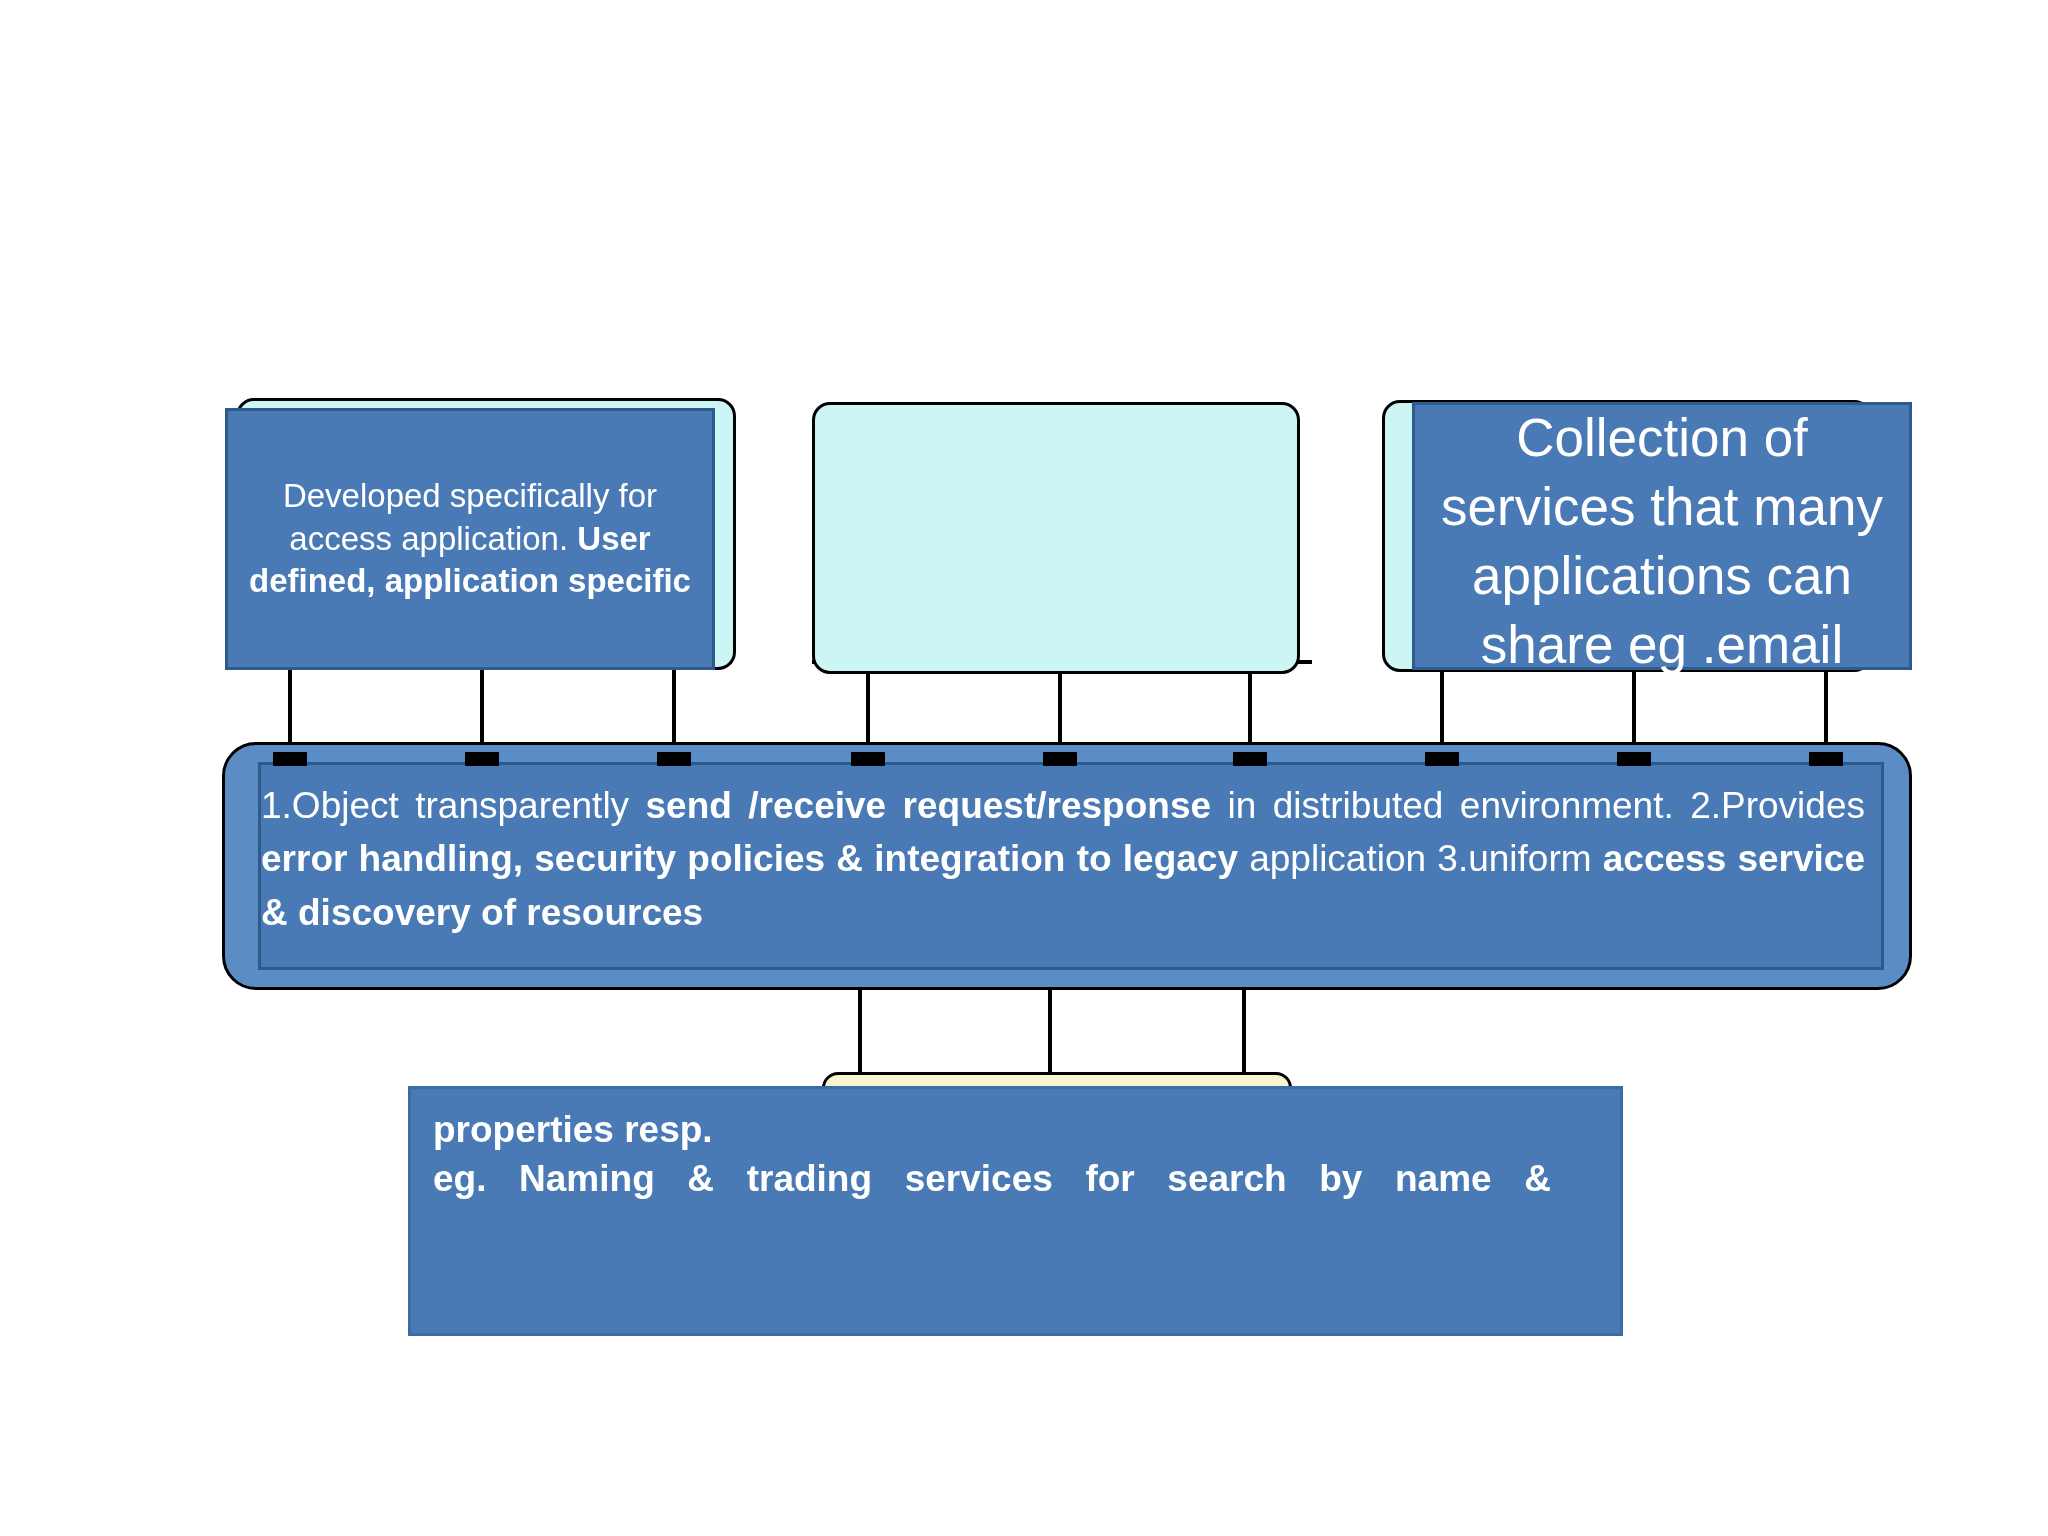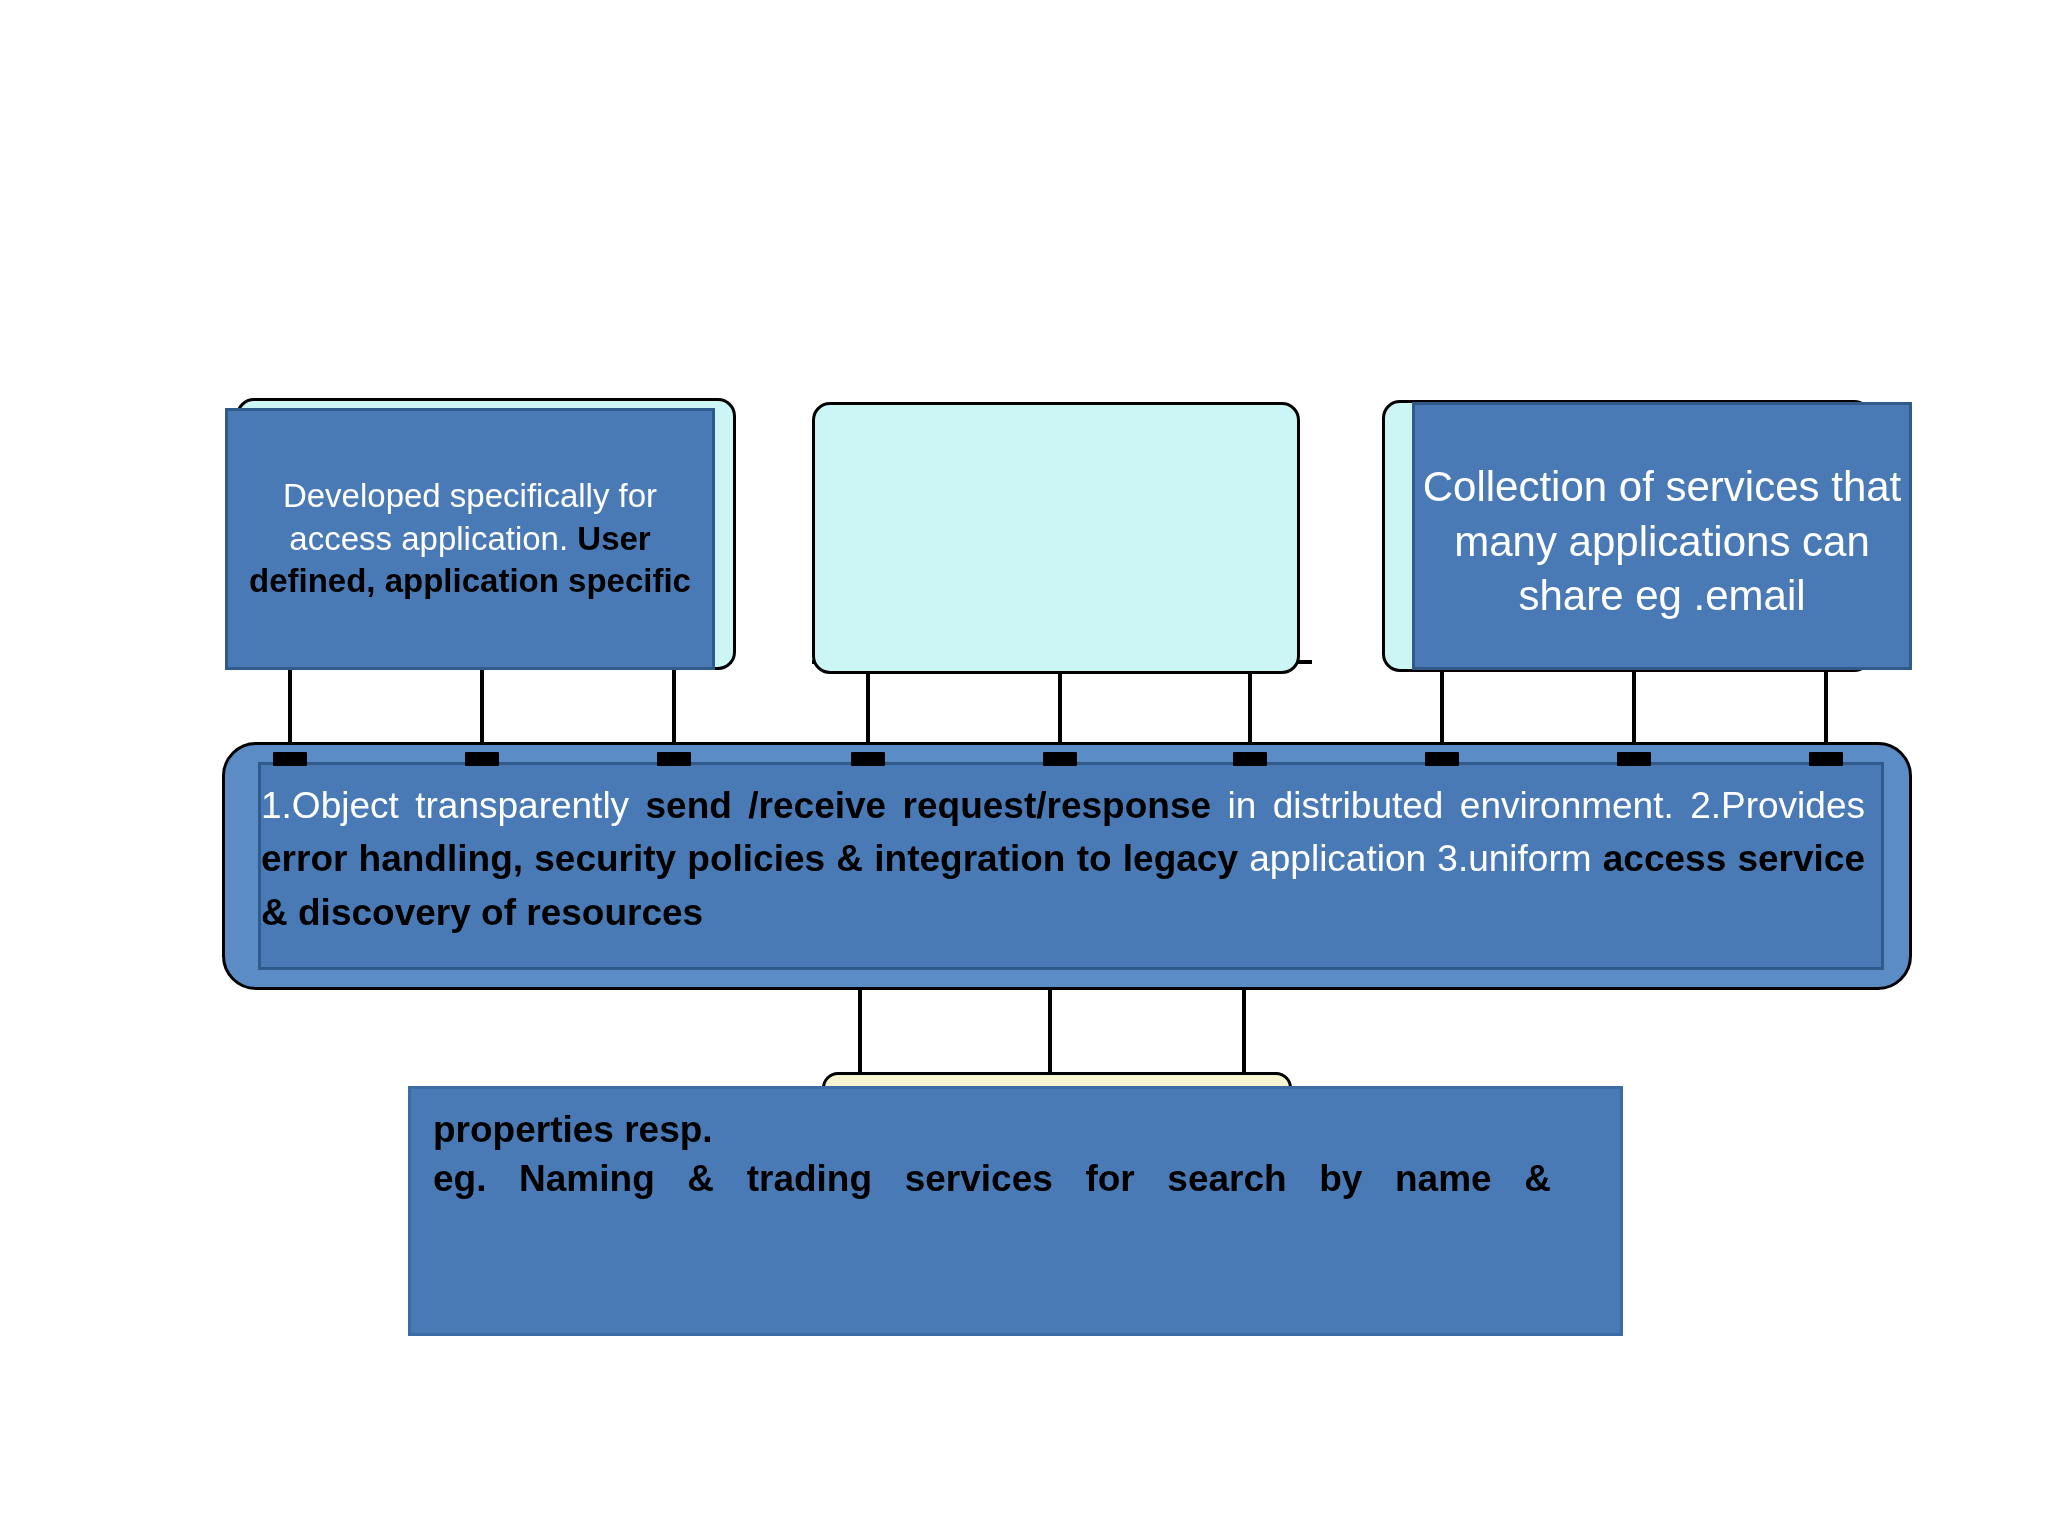--- a/index.html
+++ b/index.html
@@ -41,21 +41,21 @@
     background: #4a7ab5;
     border: 3px solid #2f5b8c;
     color: #ffffff;
     display: flex;
     align-items: center;
     justify-content: center;
     text-align: center;
     z-index: 6;
   }
   .node .txt { width: 100%; }
-  .node b { color: #000000; font-weight: bold; margin-top: 7px; }
+  .node b { color: #ffffff; font-weight: bold; margin-top: 7px; }
 
   
   .plate {
     position: absolute;
     box-sizing: border-box;
     background: #ccf6f6;
     border: 3px solid #000000;
     z-index: 4;
   }
   .plate.roundsm { border-radius: 18px; }
@@ -68,21 +68,21 @@
   #plate-app { left: 236px; top: 398px; width: 500px; height: 272px; }
 
   #box-domain {
     left: 832px; top: 405px; width: 480px; height: 264px;
     font-size: 32px; line-height: 1.33;
   }
   #plate-domain { left: 812px; top: 402px; width: 488px; height: 272px; }
 
   #box-common {
     left: 1412px; top: 402px; width: 500px; height: 268px;
-    font-size: 42px; line-height: 1.30;
+    font-size: 53px; line-height: 1.30;
     overflow: visible;
   }
   #plate-common { left: 1382px; top: 400px; width: 490px; height: 272px; }
   #box-common .txt { position: relative; top: 6px; }
 
   
   #orb-outer {
     position: absolute;
     left: 222px; top: 742px; width: 1690px; height: 248px;
     box-sizing: border-box;

